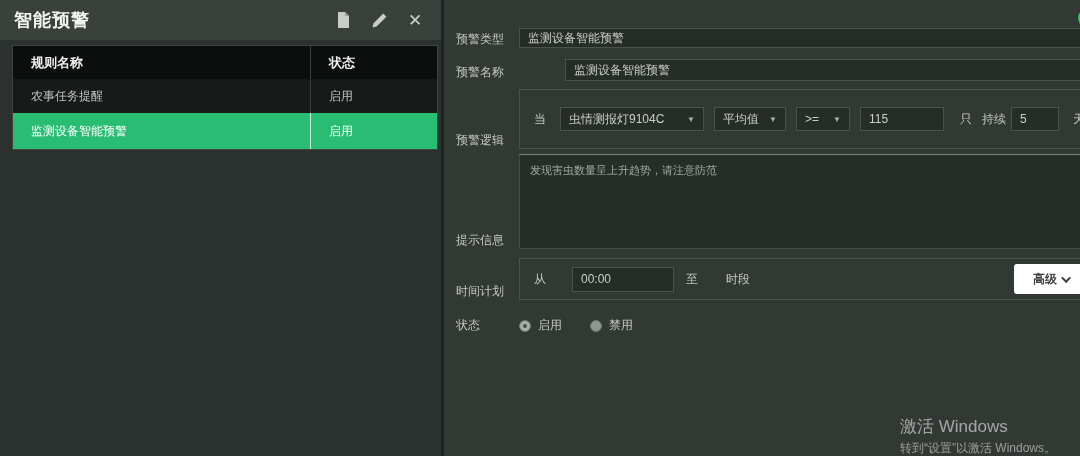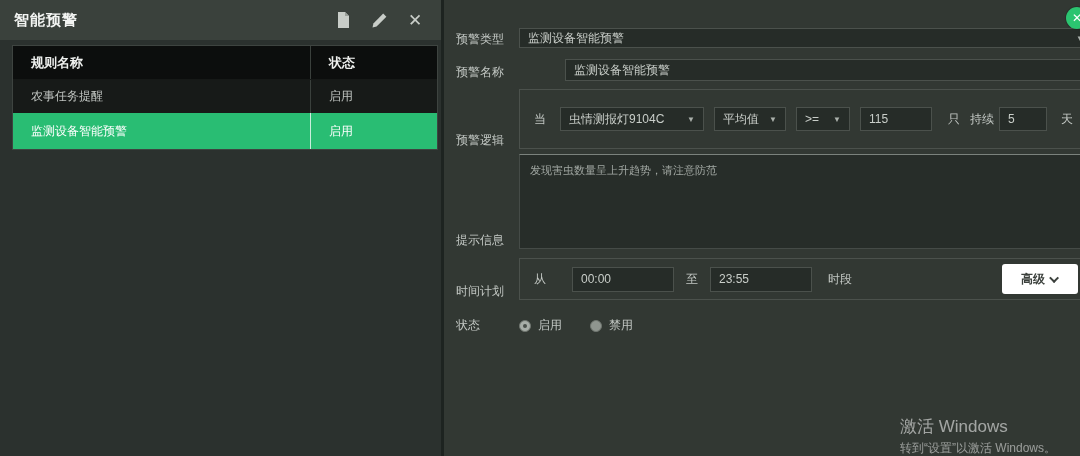--- a/index.html
+++ b/index.html
@@ -6,21 +6,21 @@
   html,body { width:1080px; height:456px; overflow:hidden; }
   body {
     font-family:"Liberation Sans","DejaVu Sans",sans-serif;
     background:#323833; color:#c3c8c4; font-size:12px;
   }
   .layout { display:flex; width:1080px; height:456px; }
 
   
   .left-panel { width:441px; background:#2b312e; position:relative; flex-shrink:0; }
   .panel-header { height:40px; background:#3a413c; display:flex; align-items:center; padding:0 16px 0 14px; }
-  .panel-title { flex:1; font-size:15px; font-weight:bold; color:#f2f4f2; letter-spacing:1px; }
+  .panel-title { flex:1; font-size:18px; font-weight:bold; color:#f2f4f2; letter-spacing:1px; }
   .header-icons { display:flex; align-items:center; gap:16px; }
   .hicon { width:20px; height:20px; display:flex; align-items:center; justify-content:center; cursor:pointer; }
   .hicon svg { display:block; }
   .x-glyph { font-size:17px; font-weight:bold; color:#c8cdc8; line-height:1; }
 
   .rule-table { margin:5px 3px 0 12px; border:1px solid #3e4440; }
   .t-row { display:flex; align-items:stretch; }
   .thead { background:#0c0e0d; height:33px; font-weight:bold; font-size:13px; color:#eef0ee; }
   .cell { display:flex; align-items:center; padding-left:18px; }
   .c-name { flex:1; }
@@ -168,21 +168,21 @@
             <div class="ctl select" style="width:72px">
               <span>平均值</span>
               <span class="arrow">▼</span>
             </div>
             <span class="sp"></span>
             <div class="ctl select" style="width:54px">
               <span>&gt;=</span>
               <span class="arrow">▼</span>
             </div>
             <span class="sp"></span>
-            <div class="ctl" style="width:72px">115</div>
+            <div class="ctl" style="width:84px">115</div>
             <span class="sp" style="margin-left:16px">只</span>
             <span class="sp">持续</span>
             <div class="ctl" style="width:48px">5</div>
             <span class="sp" style="margin-left:14px">天</span>
           </div>
         </div>
       </div>
 
       <div class="frow row-msg">
         <div class="flabel" style="padding-top:8px">提示信息</div>
@@ -193,21 +193,20 @@
         </div>
       </div>
 
       <div class="frow row-time">
         <div class="flabel" style="padding-top:8px">时间计划</div>
         <div class="fcontrol">
           <div class="time-box">
             <span class="sp" style="margin-left:0;margin-right:26px">从</span>
             <div class="ctl" style="width:102px">00:00</div>
             <span class="sp" style="margin:0 12px">至</span>
-            <div class="ctl" style="width:102px">23:55</div>
             <span class="sp" style="margin-left:16px">时段</span>
             <button class="adv-btn">
               <span>高级</span>
               <span class="chev"></span>
             </button>
           </div>
         </div>
       </div>
 
       <div class="frow">

